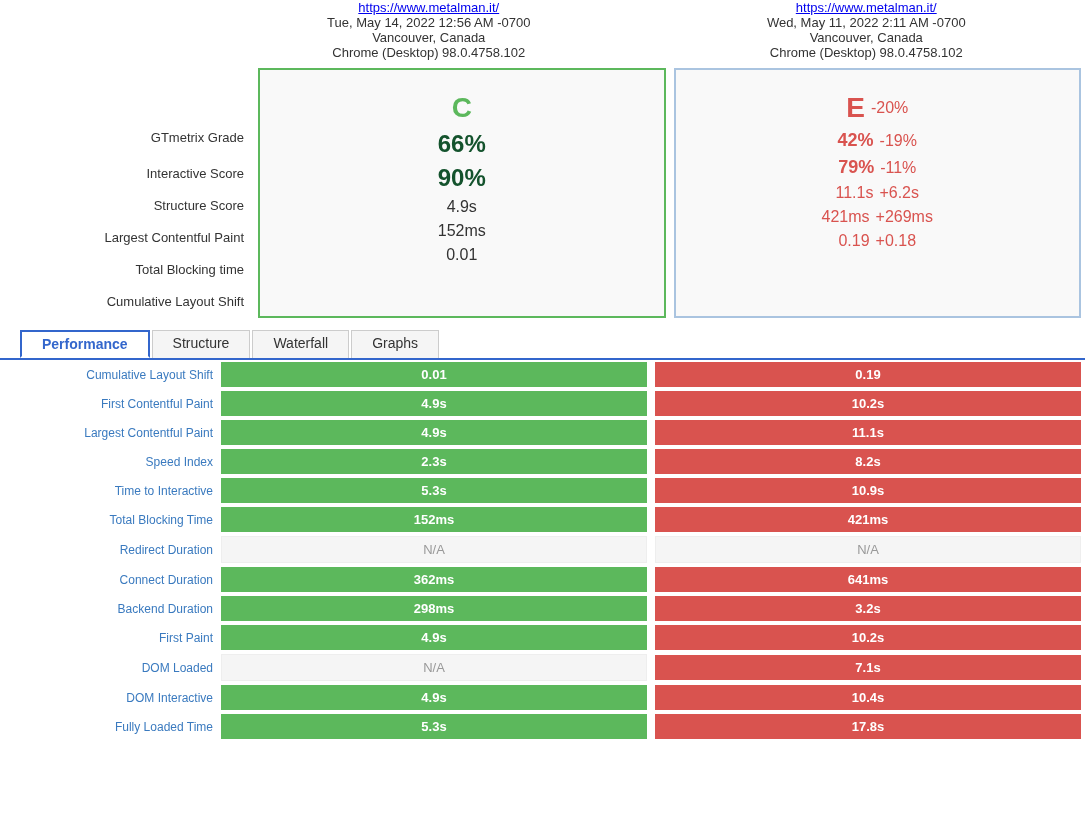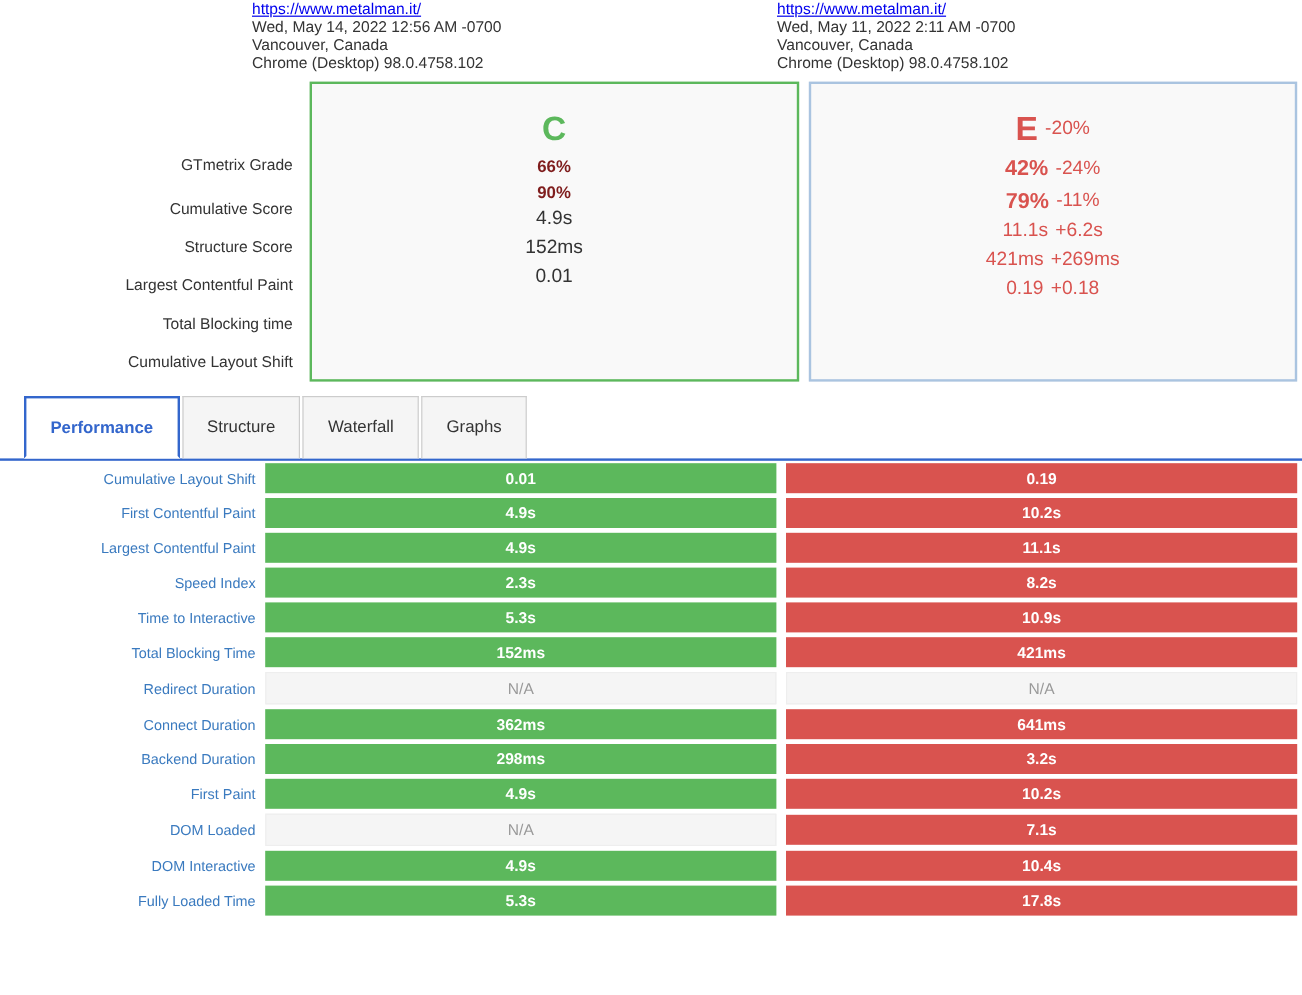--- a/index.html
+++ b/index.html
@@ -19,33 +19,33 @@
     .scorecard-row {
       display: flex;
       align-items: center;
       justify-content: center;
       margin: 6px 0;
       font-size: 14px;
     }
 
     .grade { font-size: 28px; font-weight: bold; color: #5cb85c; }
     .grade-red { font-size: 28px; font-weight: bold; color: #d9534f; }
-    .score-green { color: #7f1d1d; font-size: 14px; font-weight: bold; }
+    .score-green { color: #14532d; font-size: 24px; font-weight: bold; }
     .score-red { color: #d9534f; font-size: 18px; font-weight: bold; }
     .diff-red { color: #d9534f; font-size: 16px; margin-left: 6px; }
 
     
     .tabs {
       display: flex;
       border-bottom: 2px solid #3366cc;
       margin-top: 10px;
     }
 
     .tab {
-      padding: 16px 20px;
+      padding: 4px 20px;
       cursor: pointer;
       font-size: 14px;
       border: 1px solid #ccc;
       border-bottom: none;
       margin-right: 2px;
       background: #f5f5f5;
       color: #333;
     }
 
     .tab.active {
@@ -111,49 +111,49 @@
       color: #999;
       font-size: 13px;
       text-align: center;
       padding: 5px 12px;
       width: 100%;
       border: 1px solid #eee;
     }
 
     .url-col {
       flex: 1;
-      text-align: left;
+      text-align: center;
       font-size: 13px;
     }
   </style>
 </head>
 <body>
 
 <div style="display:flex; margin-left:210px;">
   <div class="url-col">
     <a href="#">https://www.metalman.it/</a><br>
-    <span class="date">Wed, May 14, 2022 12:56 AM -0700</span><br>
+    <span class="date">Tue, May 14, 2022 12:56 AM -0700</span><br>
     <span class="location">Vancouver, Canada</span><br>
     <span class="browser">Chrome (Desktop) 98.0.4758.102</span>
   </div>
   <div class="url-col">
     <a href="#">https://www.metalman.it/</a><br>
     <span class="date">Wed, May 11, 2022 2:11 AM -0700</span><br>
     <span class="location">Vancouver, Canada</span><br>
     <span class="browser">Chrome (Desktop) 98.0.4758.102</span>
   </div>
 </div>
 
 <div style="display:flex; margin-top:8px;">
 
   <div style="width:210px; flex-shrink:0;margin-left:44px;">
     <div style="height:50px;"></div>
     <div style="text-align:right; padding-right:10px; font-size:13px; color:#333; line-height:32px;">
       <div style="height:40px; display:flex; align-items:center; justify-content:flex-end;">GTmetrix Grade</div>
-      <div style="height:32px; display:flex; align-items:center; justify-content:flex-end;">Cumulative Score</div>
+      <div style="height:32px; display:flex; align-items:center; justify-content:flex-end;">Interactive Score</div>
       <div style="height:32px; display:flex; align-items:center; justify-content:flex-end;">Structure Score</div>
       <div style="height:32px; display:flex; align-items:center; justify-content:flex-end;">Largest Contentful Paint</div>
       <div style="height:32px; display:flex; align-items:center; justify-content:flex-end;">Total Blocking time</div>
       <div style="height:32px; display:flex; align-items:center; justify-content:flex-end;">Cumulative Layout Shift</div>
     </div>
   </div>
 
   <div class="scorecard green-border" style="flex:1; margin: 0 4px;">
     <div class="scorecard-row">
       <span class="grade">C</span>
@@ -175,21 +175,21 @@
     </div>
   </div>
 
   <div class="scorecard blue-border" style="flex:1; margin: 0 4px;">
     <div class="scorecard-row">
       <span class="grade-red">E</span>
       <span class="diff-red">-20%</span>
     </div>
     <div class="scorecard-row">
       <span class="score-red">42%</span>
-      <span class="diff-red">-24%</span>
+      <span class="diff-red">-19%</span>
     </div>
     <div class="scorecard-row">
       <span class="score-red">79%</span>
       <span class="diff-red">-11%</span>
     </div>
     <div class="scorecard-row">
       <span style="font-size:16px; color:#d9534f;">11.1s</span>
       <span class="diff-red">+6.2s</span>
     </div>
     <div class="scorecard-row">

